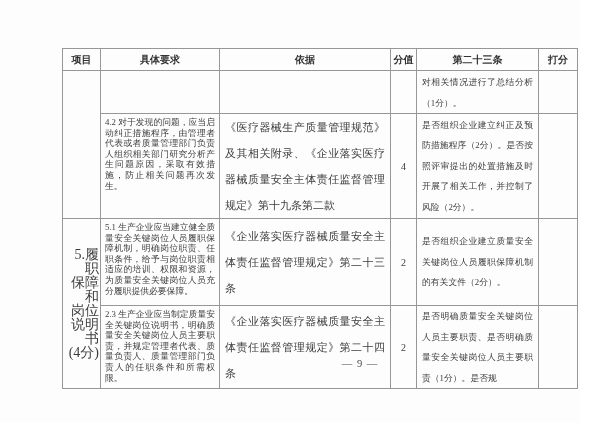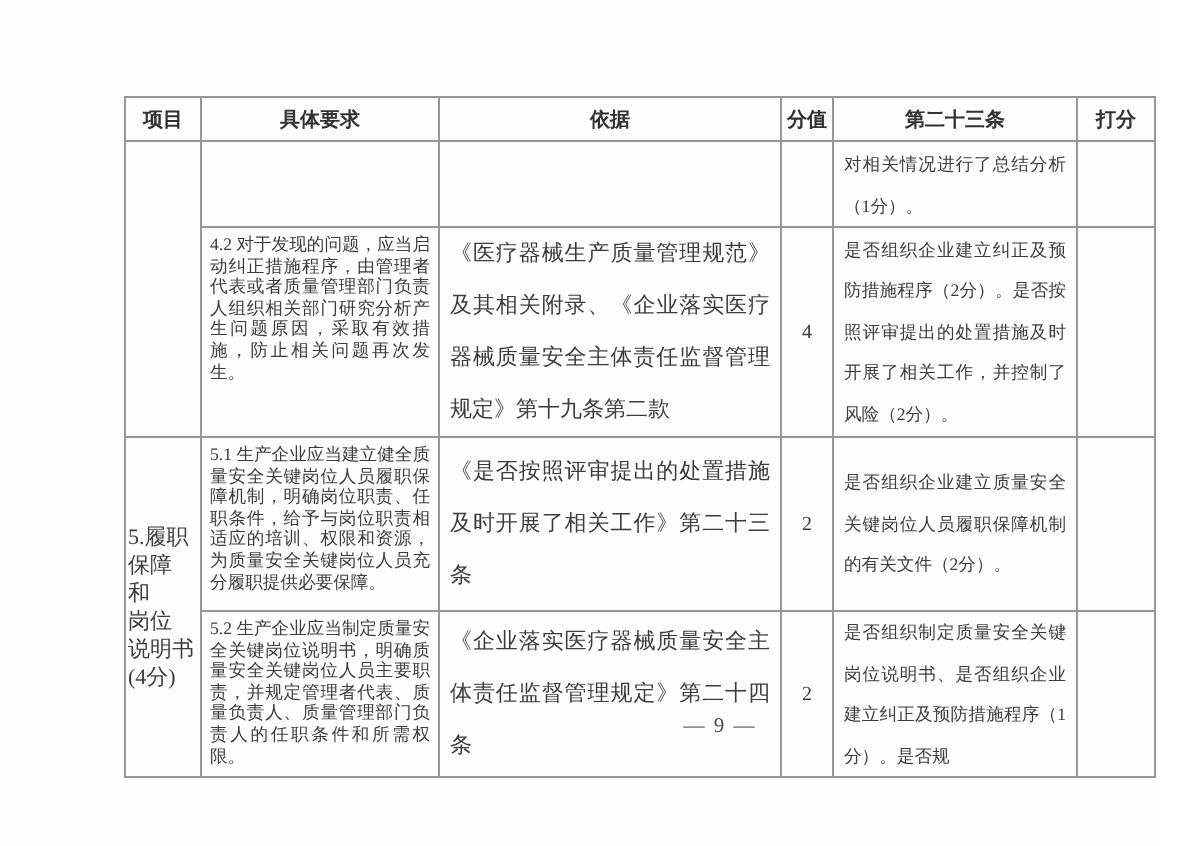--- a/index.html
+++ b/index.html
@@ -35,22 +35,22 @@
     padding: 1px 0;
     color: #333333;
   }
   tr.r-head { height: 22px; }
   tr.r0 { height: 43px; padding-left: 36px; }
   tr.r1 { height: 87px; padding-left: 44px; }
   tr.r2 { height: 87px; }
   tr.r3 { height: 65px; }
 
   td.item-cell {
-    font-size: 11px;
-    text-align: left;
+    font-size: 14px;
+    text-align: right;
     vertical-align: middle;
     white-space: pre-line;
     line-height: 14px;
     padding: 0 1px;
   }
   td.req-cell {
     font-size: 8.8px;
     line-height: 10.6px;
     text-align: justify;
     vertical-align: top;
@@ -132,30 +132,30 @@
         <td class="mark-cell"></td>
       </tr>
       <tr class="r2">
         <td class="item-cell" rowspan="2">5.履职
 保障
 和
 岗位
 说明书
 (4分)</td>
         <td class="req-cell">5.1 生产企业应当建立健全质量安全关键岗位人员履职保障机制，明确岗位职责、任职条件，给予与岗位职责相适应的培训、权限和资源，为质量安全关键岗位人员充分履职提供必要保障。</td>
-        <td class="basis-cell">《是否按照评审提出的处置措施及时开展了相关工作》第二十三条</td>
+        <td class="basis-cell">《企业落实医疗器械质量安全主体责任监督管理规定》第二十三条</td>
         <td class="score-cell">2</td>
         <td class="eval-cell">是否组织企业建立质量安全关键岗位人员履职保障机制的有关文件（2分）。</td>
         <td class="mark-cell"></td>
       </tr>
       <tr class="r3">
-        <td class="req-cell">5.2 生产企业应当制定质量安全关键岗位说明书，明确质量安全关键岗位人员主要职责，并规定管理者代表、质量负责人、质量管理部门负责人的任职条件和所需权限。</td>
+        <td class="req-cell">2.3 生产企业应当制定质量安全关键岗位说明书，明确质量安全关键岗位人员主要职责，并规定管理者代表、质量负责人、质量管理部门负责人的任职条件和所需权限。</td>
         <td class="basis-cell">《企业落实医疗器械质量安全主体责任监督管理规定》第二十四条</td>
         <td class="score-cell">2</td>
-        <td class="eval-cell">是否组织制定质量安全关键岗位说明书、是否组织企业建立纠正及预防措施程序（1分）。是否规</td>
+        <td class="eval-cell">是否明确质量安全关键岗位人员主要职责、是否明确质量安全关键岗位人员主要职责（1分）。是否规</td>
         <td class="mark-cell"></td>
       </tr>
     </tbody>
   </table>
 
   <div class="footer">— 9 —</div>
 
 </div>
 
 </body></html>

